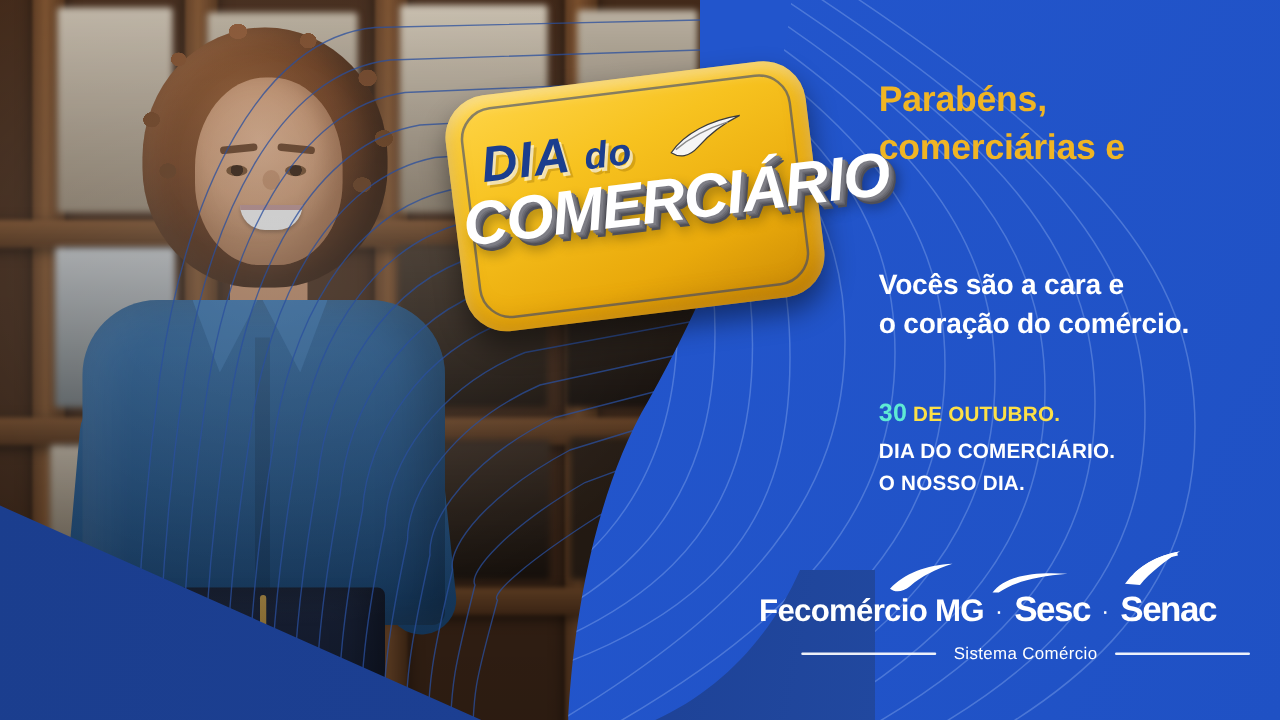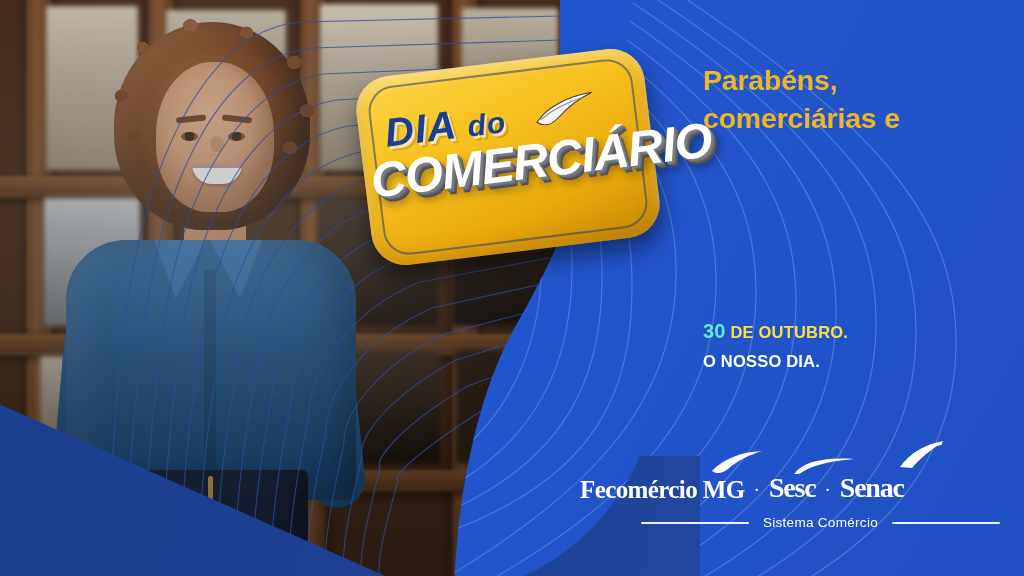--- a/index.html
+++ b/index.html
@@ -121,21 +121,21 @@
     color:#F0B524;font-size:28.5px;font-weight:800;line-height:1.32;letter-spacing:-.2px;}
   .subhead{position:absolute;top:213px;left:0;width:312px;
     color:#FFFFFF;font-size:22.5px;font-weight:800;line-height:1.36;letter-spacing:-.2px;}
   .dateblk{position:absolute;top:316px;left:0;width:312px;color:#FFFFFF;}
   .dl{font-size:16.5px;font-weight:800;letter-spacing:.2px;line-height:1.58;}
   .dl .num{color:#5eead4;font-size:20px;}
   .dl .gold{color:#fde047;}
 
   
   .logos{position:absolute;left:580px;top:462px;width:420px;}
-  .logorow{display:flex;align-items:flex-end;justify-content:flex-start;gap:9px;position:relative;height:40px;font-family:Liberation Serif, serif;}
+  .logorow{display:flex;align-items:flex-end;justify-content:center;gap:9px;position:relative;height:40px;}
   .lg{color:#fff;font-weight:700;font-size:26px;letter-spacing:-.6px;line-height:1;}
   .lg.fec{font-size:25px;}
   .lg.sesc{font-size:28px;letter-spacing:-1.2px;}
   .lg.senac{font-size:28px;letter-spacing:-1.2px;}
   .dot{color:#fff;font-size:19px;line-height:1;padding-bottom:3px;}
   .mark{position:absolute;pointer-events:none;}
   .sysrow{display:flex;align-items:center;justify-content:flex-end;gap:14px;margin-top:13px;}
   .rule{height:2px;background:rgba(255,255,255,.92);width:108px;border-radius:2px;}
   .sys{color:#fff;font-size:13.5px;font-weight:400;letter-spacing:.3px;white-space:nowrap;}
 </style>
@@ -253,25 +253,30 @@
     </svg>
     <div class="badge-com">COMERCIÁRIO</div>
   </div>
 
   <div class="txt">
     <div class="headline">
       <div>Parabéns,</div>
       <div>comerciárias e</div>
     </div>
 
+    <div class="subhead">
+      <div>Vocês são a cara e</div>
+      <div>o coração do comércio.</div>
+    </div>
 
     <div class="dateblk">
       <div class="dl">
         <span class="num">30</span><span class="gold"> DE OUTUBRO.</span>
       </div>
+      <div class="dl">DIA DO COMERCIÁRIO.</div>
       <div class="dl">O NOSSO DIA.</div>
     </div>
   </div>
 
   <div class="logos">
     <div class="logorow">
 
       <span class="lg fec">Fecomércio MG</span>
       <svg class="mark" style="left:131px;top:-12px;width:52px;height:24px;" viewBox="0 0 52 24">
         <path d="M1 21 C 12 9 30 2 51 1 C 38 5 26 11 17 19 C 11 24 5 24 1 21 Z" fill="#ffffff"></path>

